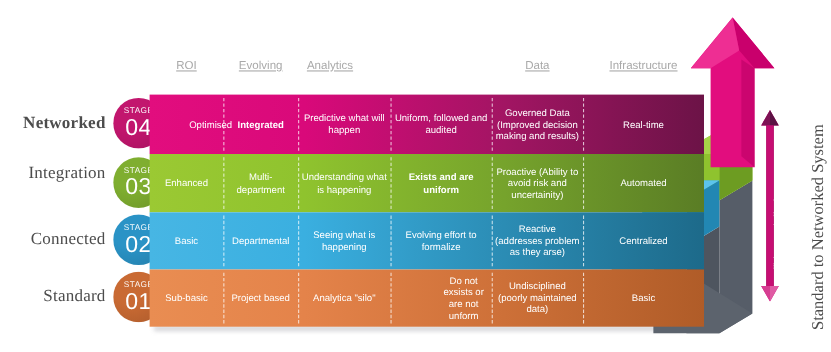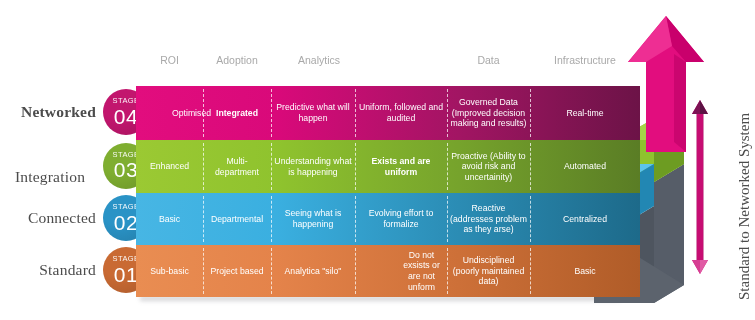--- a/index.html
+++ b/index.html
@@ -42,20 +42,21 @@
   }
 
   
   .col-head {
     position: absolute;
     top: 54px;
     text-align: center;
     font-size: 10.5px;
     color: #a9a9a9;
     line-height: 12px;
+    text-decoration: underline;
   }
 
   
   .row {
     position: absolute;
     left: 136px;
     overflow: hidden;
   }
   .cell {
     position: absolute;
@@ -169,43 +170,43 @@
       <polygon points="9,174 17,160 9,160" fill="#e05ba4"></polygon>
       <polygon points="9,174 1,160 9,160" fill="#d63d92"></polygon>
       <rect x="6" y="14" width="6" height="146" fill="#c60d72"></rect>
     </svg>
   </div>
   <div class="vert-arrow-label" style="left:703px;top:250px;">Efficiency and effectiveness</div>
 
   <div class="side-caption" style="left:736px;top:300px;">Standard to Networked System</div>
 
 <div class="col-head" style="left: 136px; width: 67px;">ROI</div>
-    <div class="col-head" style="left: 203px; width: 68px;">Adoption</div>
-    <div class="col-head" style="left: 277px; width: 84px;">Analytics</div>
+    <div class="col-head" style="left: 203px; width: 68px;">Evolving</div>
+    <div class="col-head" style="left: 258px; width: 84px;">Analytics</div>
     <div class="col-head" style="left: 447px; width: 83px;">Data</div>
     <div class="col-head" style="left: 530px; width: 110px;">Infrastructure</div>
     <div class="stage-name" style="top: 103px; font-weight: bold;">Networked</div>
     <div class="stage-circle" style="left: 103px; top: 89px; background: radial-gradient(circle at 34% 28%, rgb(194, 22, 110) 0%, rgb(194, 22, 110) 38%, rgba(0, 0, 0, 0.22) 130%), rgb(194, 22, 110);">
       <div class="sc-word">STAGE</div>
       <div class="sc-num">04</div>
     </div>
     <div class="row row-s4" style="top: 86px; height: 54px; width: 504px;">
       <div class="cell" style="left: 0px; width: 67px; padding-left: 47px;">Optimised</div>
       <div class="cell bold" style="left: 67px; width: 68px;">Integrated</div>
       <div class="divider" style="left: 67px;"></div>
       <div class="cell" style="left: 135px; width: 84px;">Predictive what will happen</div>
       <div class="divider" style="left: 135px;"></div>
       <div class="cell" style="left: 219px; width: 92px;">Uniform, followed and audited</div>
       <div class="divider" style="left: 219px;"></div>
       <div class="cell" style="left: 311px; width: 83px;">Governed Data (Improved decision making and results)</div>
       <div class="divider" style="left: 311px;"></div>
       <div class="cell" style="left: 394px; width: 110px;">Real-time</div>
       <div class="divider" style="left: 394px;"></div>
     </div>
-    <div class="stage-name" style="top: 168px; text-align: center;">Integration</div>
+    <div class="stage-name" style="top: 149px;">Integration</div>
     <div class="stage-circle" style="left: 103px; top: 142.5px; background: radial-gradient(circle at 34% 28%, rgb(127, 174, 48) 0%, rgb(127, 174, 48) 38%, rgba(0, 0, 0, 0.22) 130%), rgb(127, 174, 48);">
       <div class="sc-word">STAGE</div>
       <div class="sc-num">03</div>
     </div>
     <div class="row row-s3" style="top: 140px; height: 53px; width: 504px;">
       <div class="cell" style="left: 0px; width: 67px;">Enhanced</div>
       <div class="cell" style="left: 67px; width: 68px;">Multi-department</div>
       <div class="divider" style="left: 67px;"></div>
       <div class="cell" style="left: 135px; width: 84px;">Understanding what is happening</div>
       <div class="divider" style="left: 135px;"></div>

